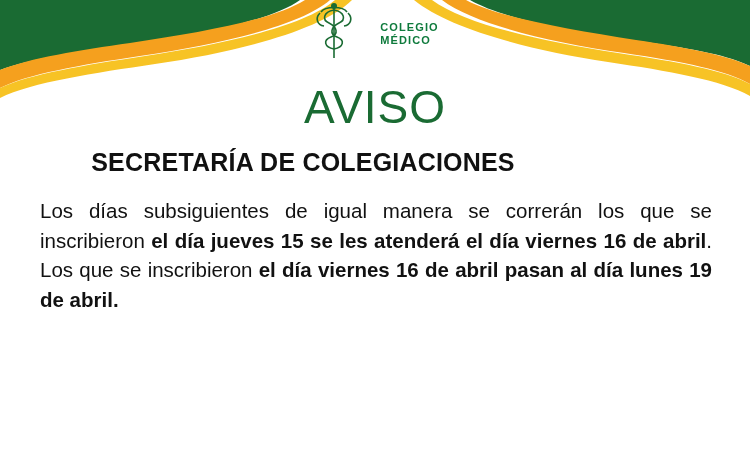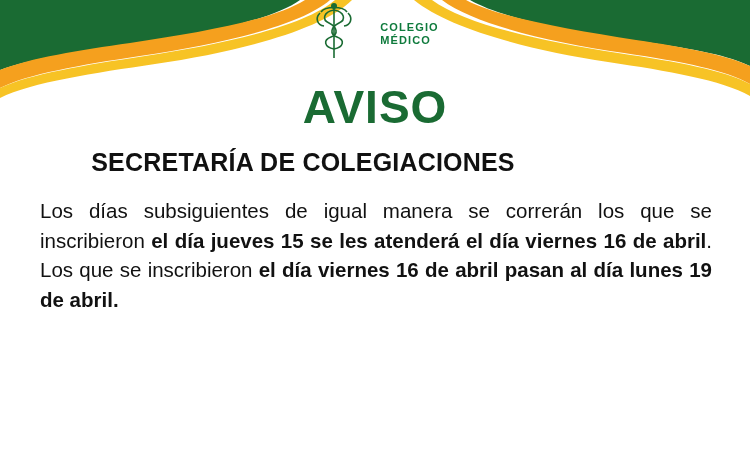--- a/index.html
+++ b/index.html
@@ -70,21 +70,21 @@
 
   
   .aviso {
     position: absolute;
     top: 84px;
     left: 0;
     width: 750px;
     text-align: center;
     color: #1a6b33;
     font-size: 46px;
-    font-weight: bold;
+    font-weight: normal;
     letter-spacing: 1px;
     line-height: 1;
   }
   .subtitle {
     position: absolute;
     top: 148px;
     left: 0;
     width: 606px;
     text-align: center;
     color: #111111;

